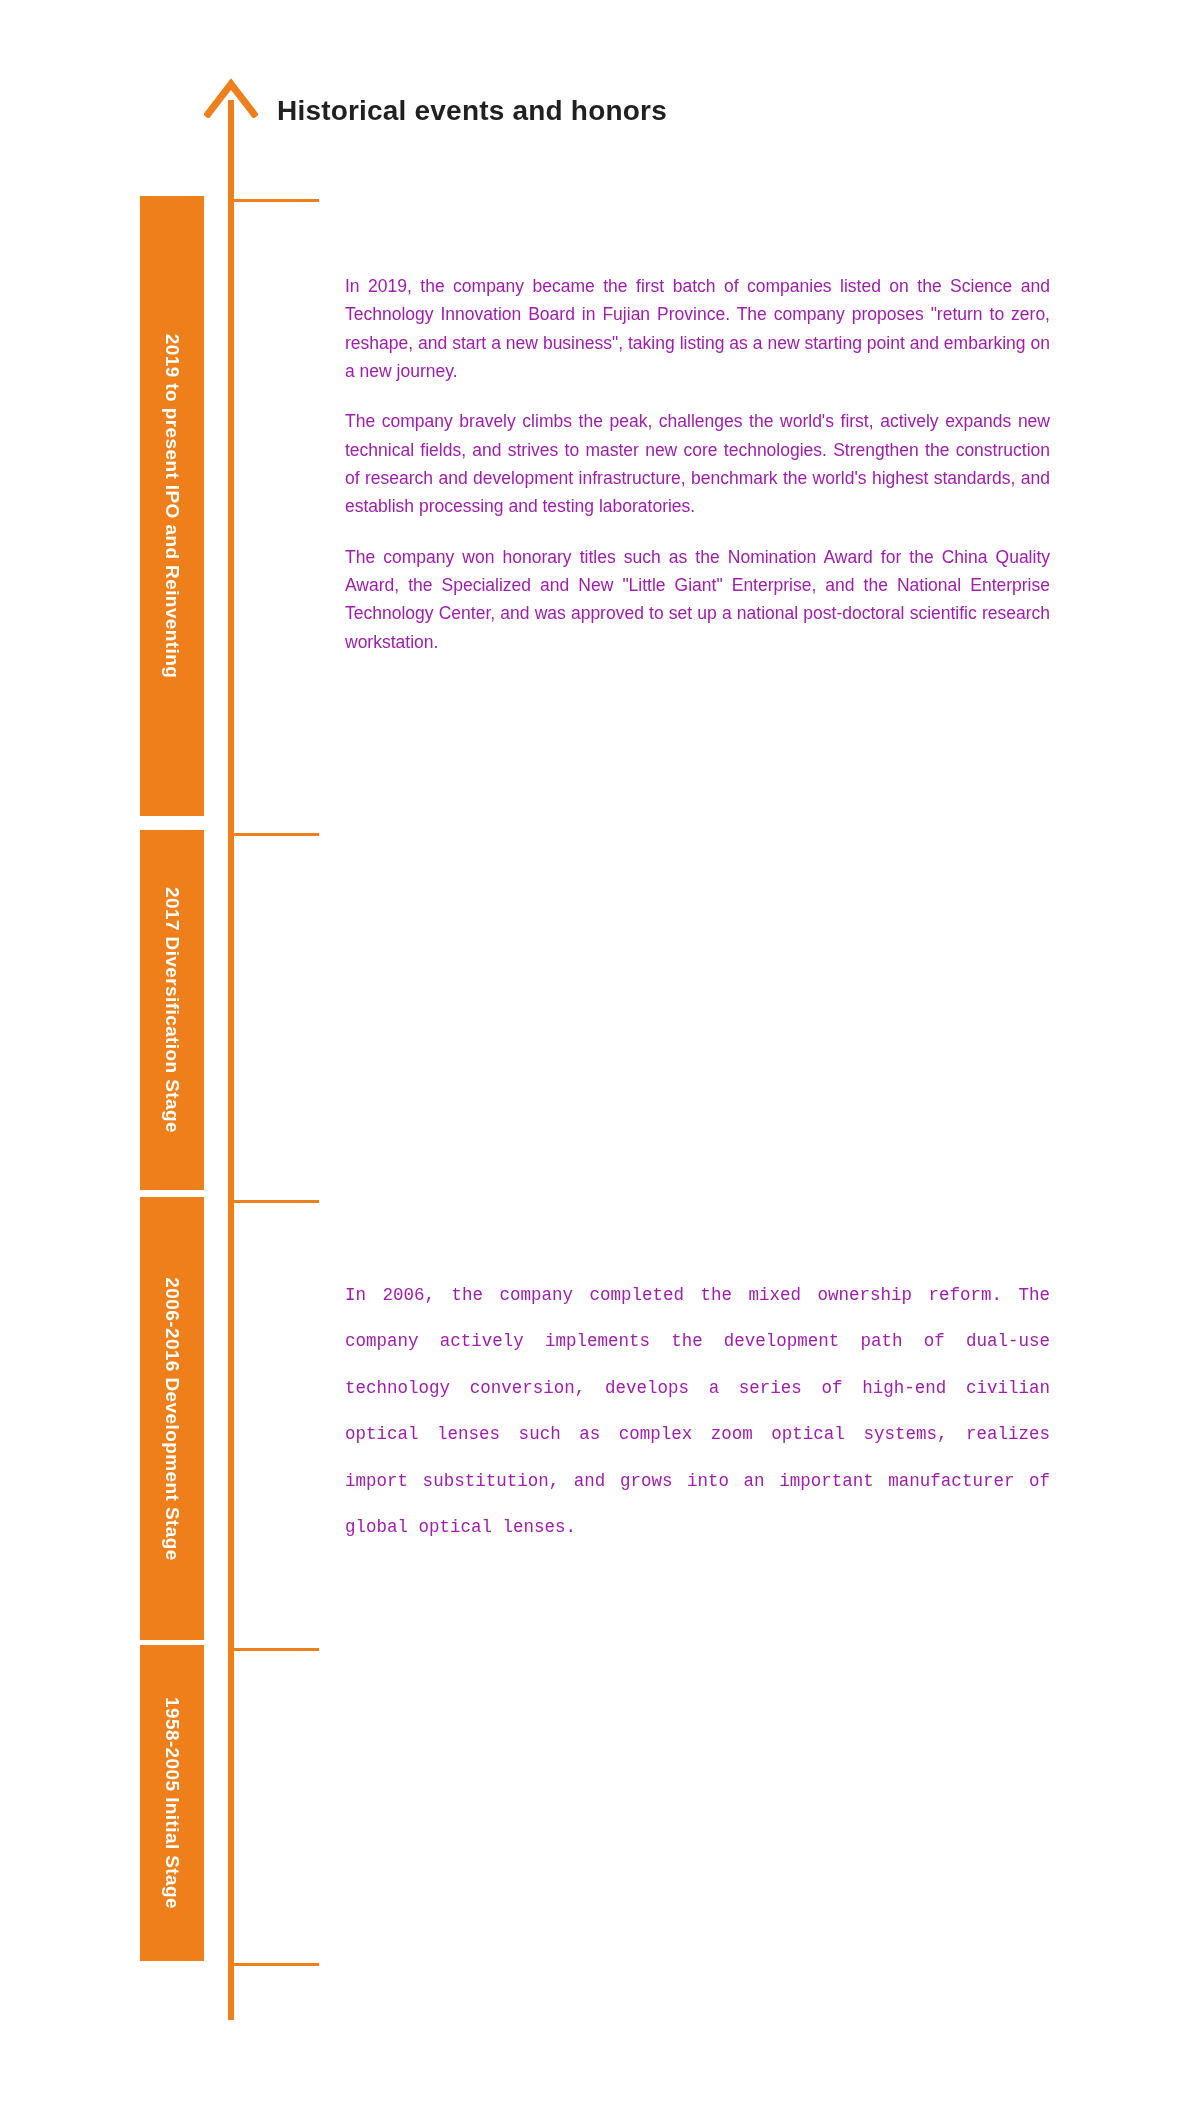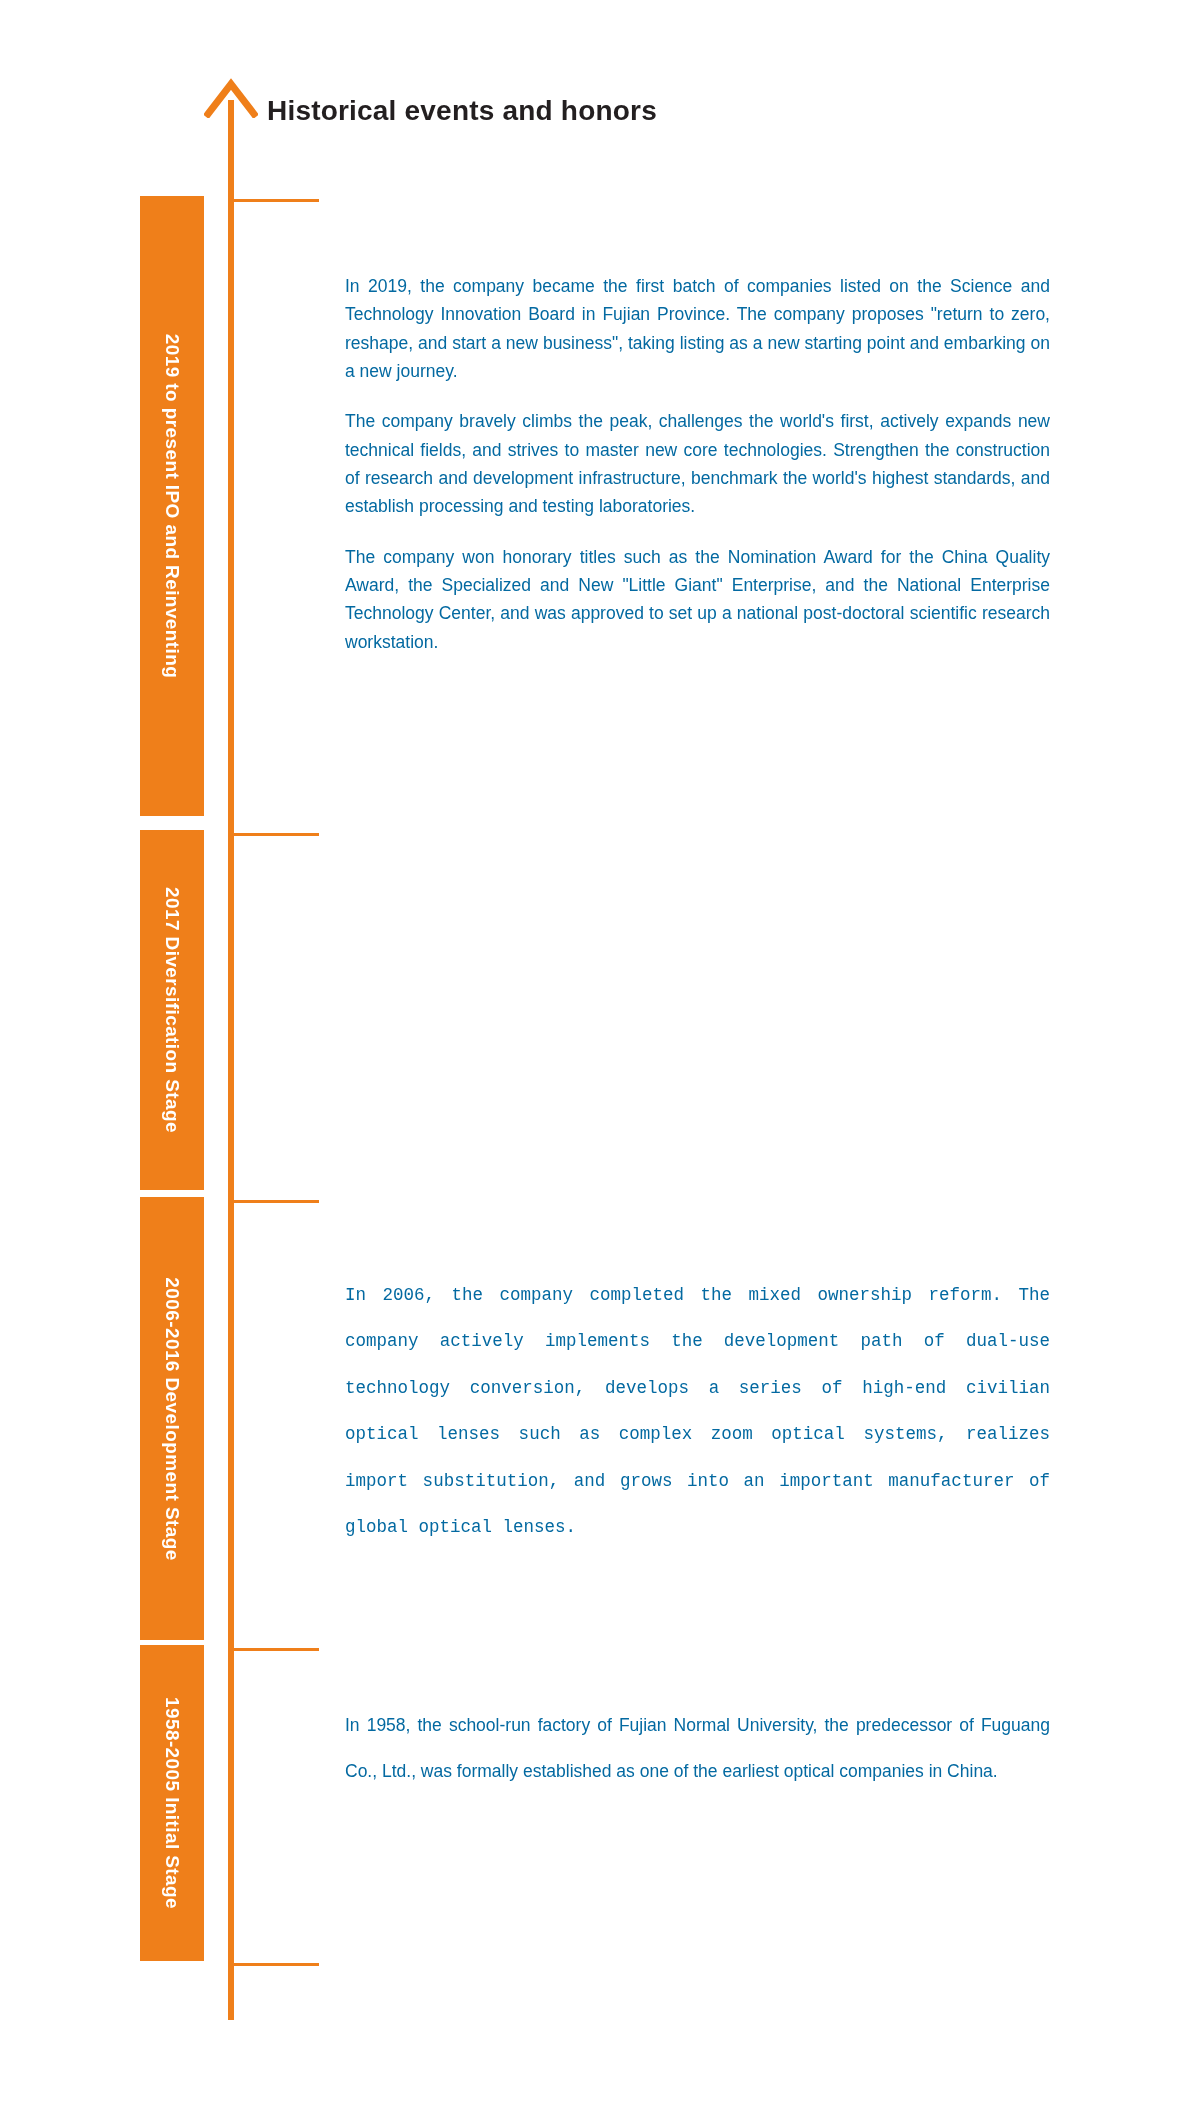--- a/index.html
+++ b/index.html
@@ -20,21 +20,21 @@
     position: absolute;
     left: 0;
     top: 0;
     width: 1190px;
     height: 2123px;
   }
 
   
   .page-title {
     position: absolute;
-    left: 267px;
+    left: 277px;
     top: 95px;
     font-size: 28px;
     font-weight: bold;
     letter-spacing: 0.2px;
     color: #231f20;
     white-space: nowrap;
   }
 
   
   .axis-line {
@@ -83,21 +83,21 @@
     letter-spacing: 0.4px;
     color: #ffffff;
   }
 
   
   .era-body {
     position: absolute;
     left: 345px;
     width: 705px;
     font-size: 17.5px;
-    color: #0369a1;
+    color: #a21caf;
     text-align: justify;
     text-justify: inter-word;
   }
   .era-body p {
     margin: 0 0 22px 0;
   }
   .era-body p:last-child { margin-bottom: 0; }
 
   .lh-tight p { line-height: 1.62; }
   .lh-loose  { line-height: 2.65; }
@@ -139,17 +139,14 @@
   <div class="era-bar" style="top:1197px; height:443px;">
     <span class="era-label">2006-2016 Development Stage</span>
   </div>
   <div class="era-body lh-loose" style="top:1272px;font-family:Liberation Mono, monospace;">
     <p>In 2006, the company completed the mixed ownership reform. The company actively implements the development path of dual-use technology conversion, develops a series of high-end civilian optical lenses such as complex zoom optical systems, realizes import substitution, and grows into an important manufacturer of global optical lenses.</p>
   </div>
 
   <div class="era-bar" style="top:1645px; height:316px;">
     <span class="era-label">1958-2005 Initial Stage</span>
   </div>
-  <div class="era-body lh-loose" style="top:1702px;">
-    <p>In 1958, the school-run factory of Fujian Normal University, the predecessor of Fuguang Co., Ltd., was formally established as one of the earliest optical companies in China.</p>
-  </div>
 
 </div>
 
 </body></html>

